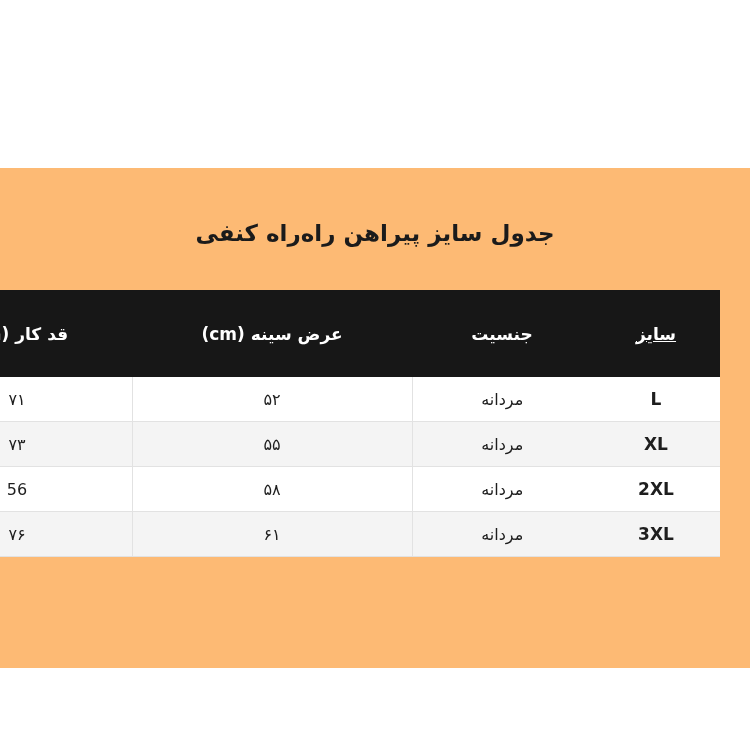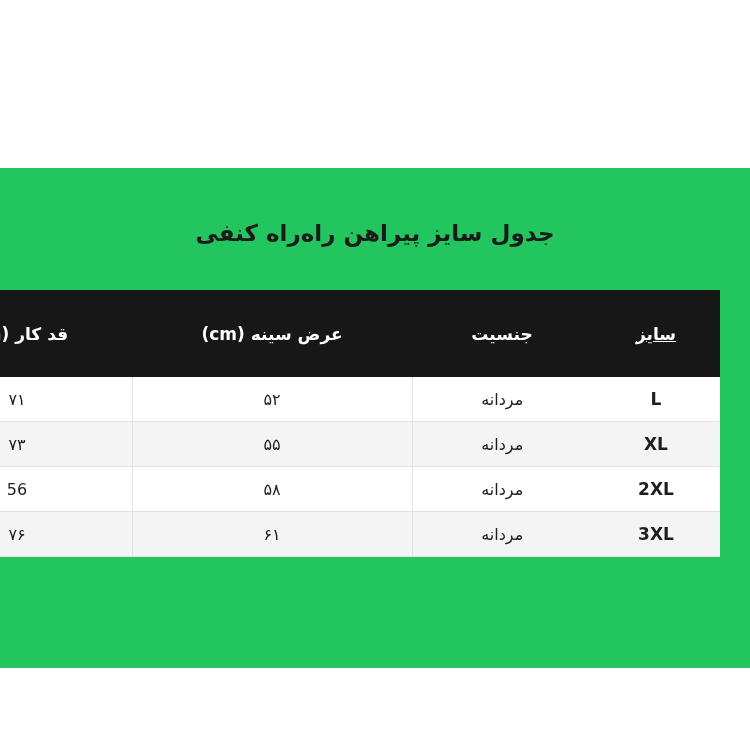--- a/index.html
+++ b/index.html
@@ -19,21 +19,21 @@
     height: 750px;
     background: #ffffff;
   }
   
   .card {
     position: absolute;
     left: 0;
     top: 168px;
     width: 750px;
     height: 500px;
-    background: #22c55e;
+    background: #fdba74;
     box-sizing: border-box;
   }
   .card-inner {
     position: absolute;
     left: 30px;
     top: 0;
     width: 690px;
     height: 100%;
   }
   .title {

